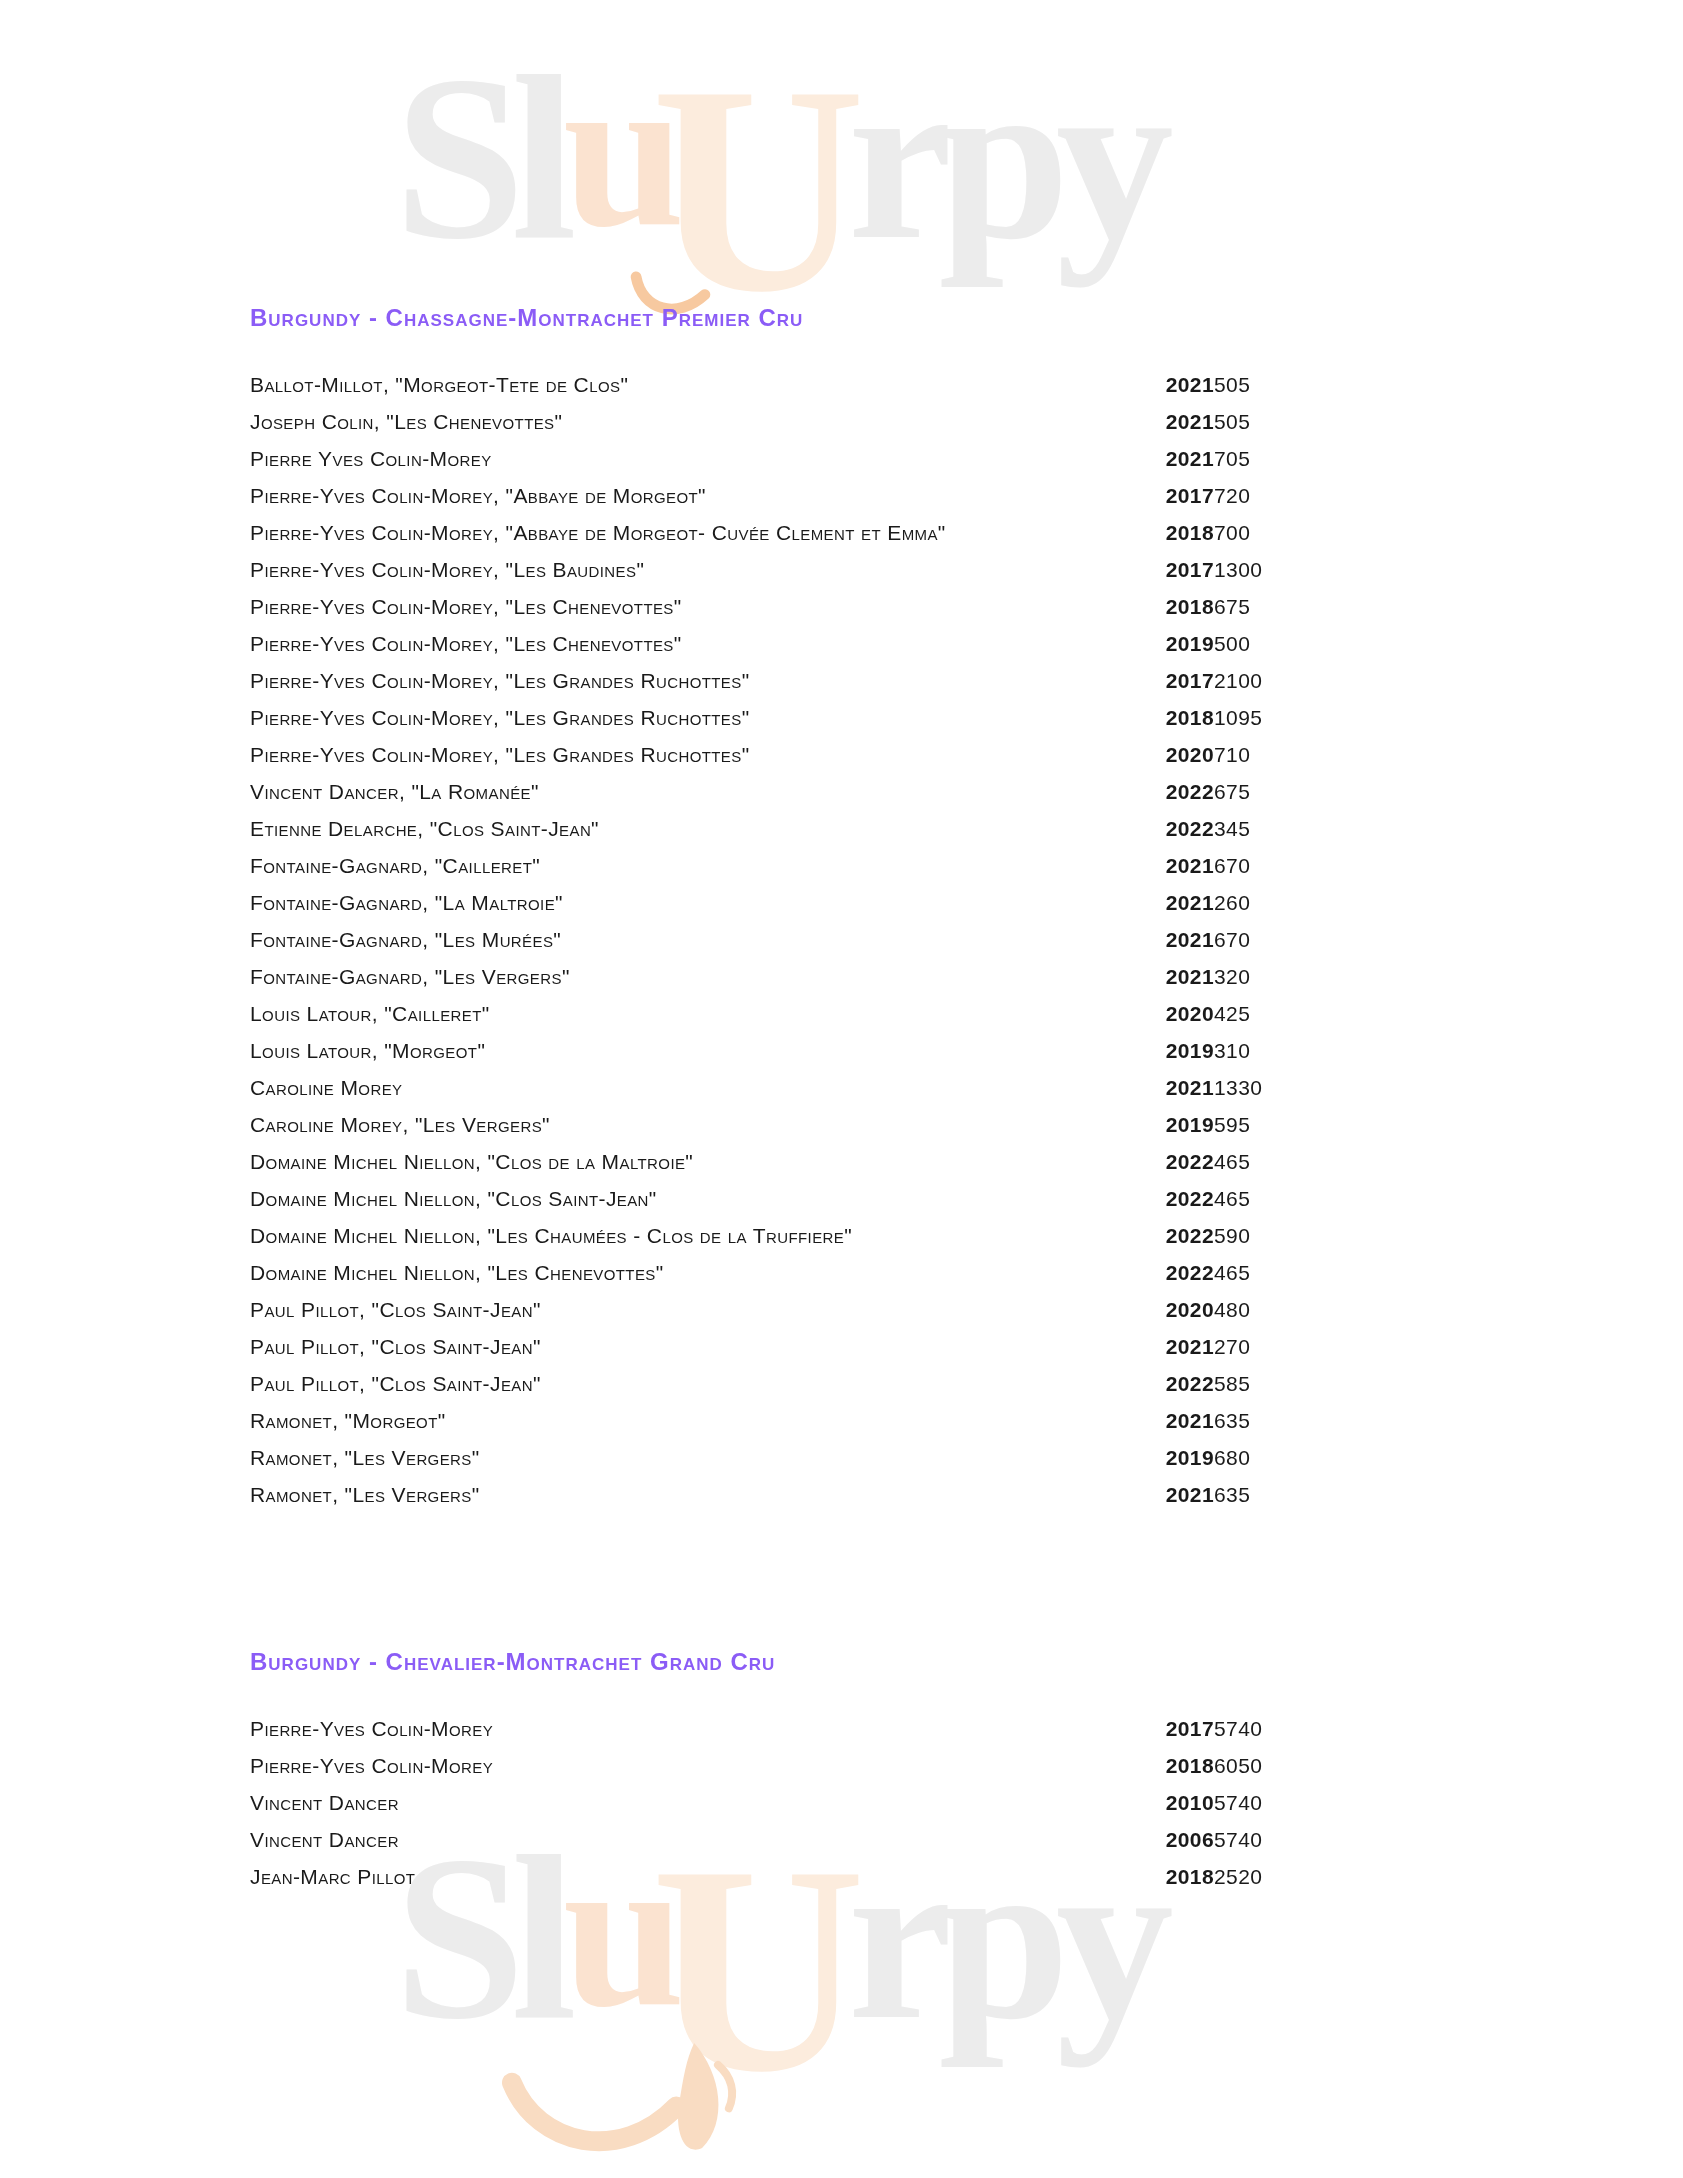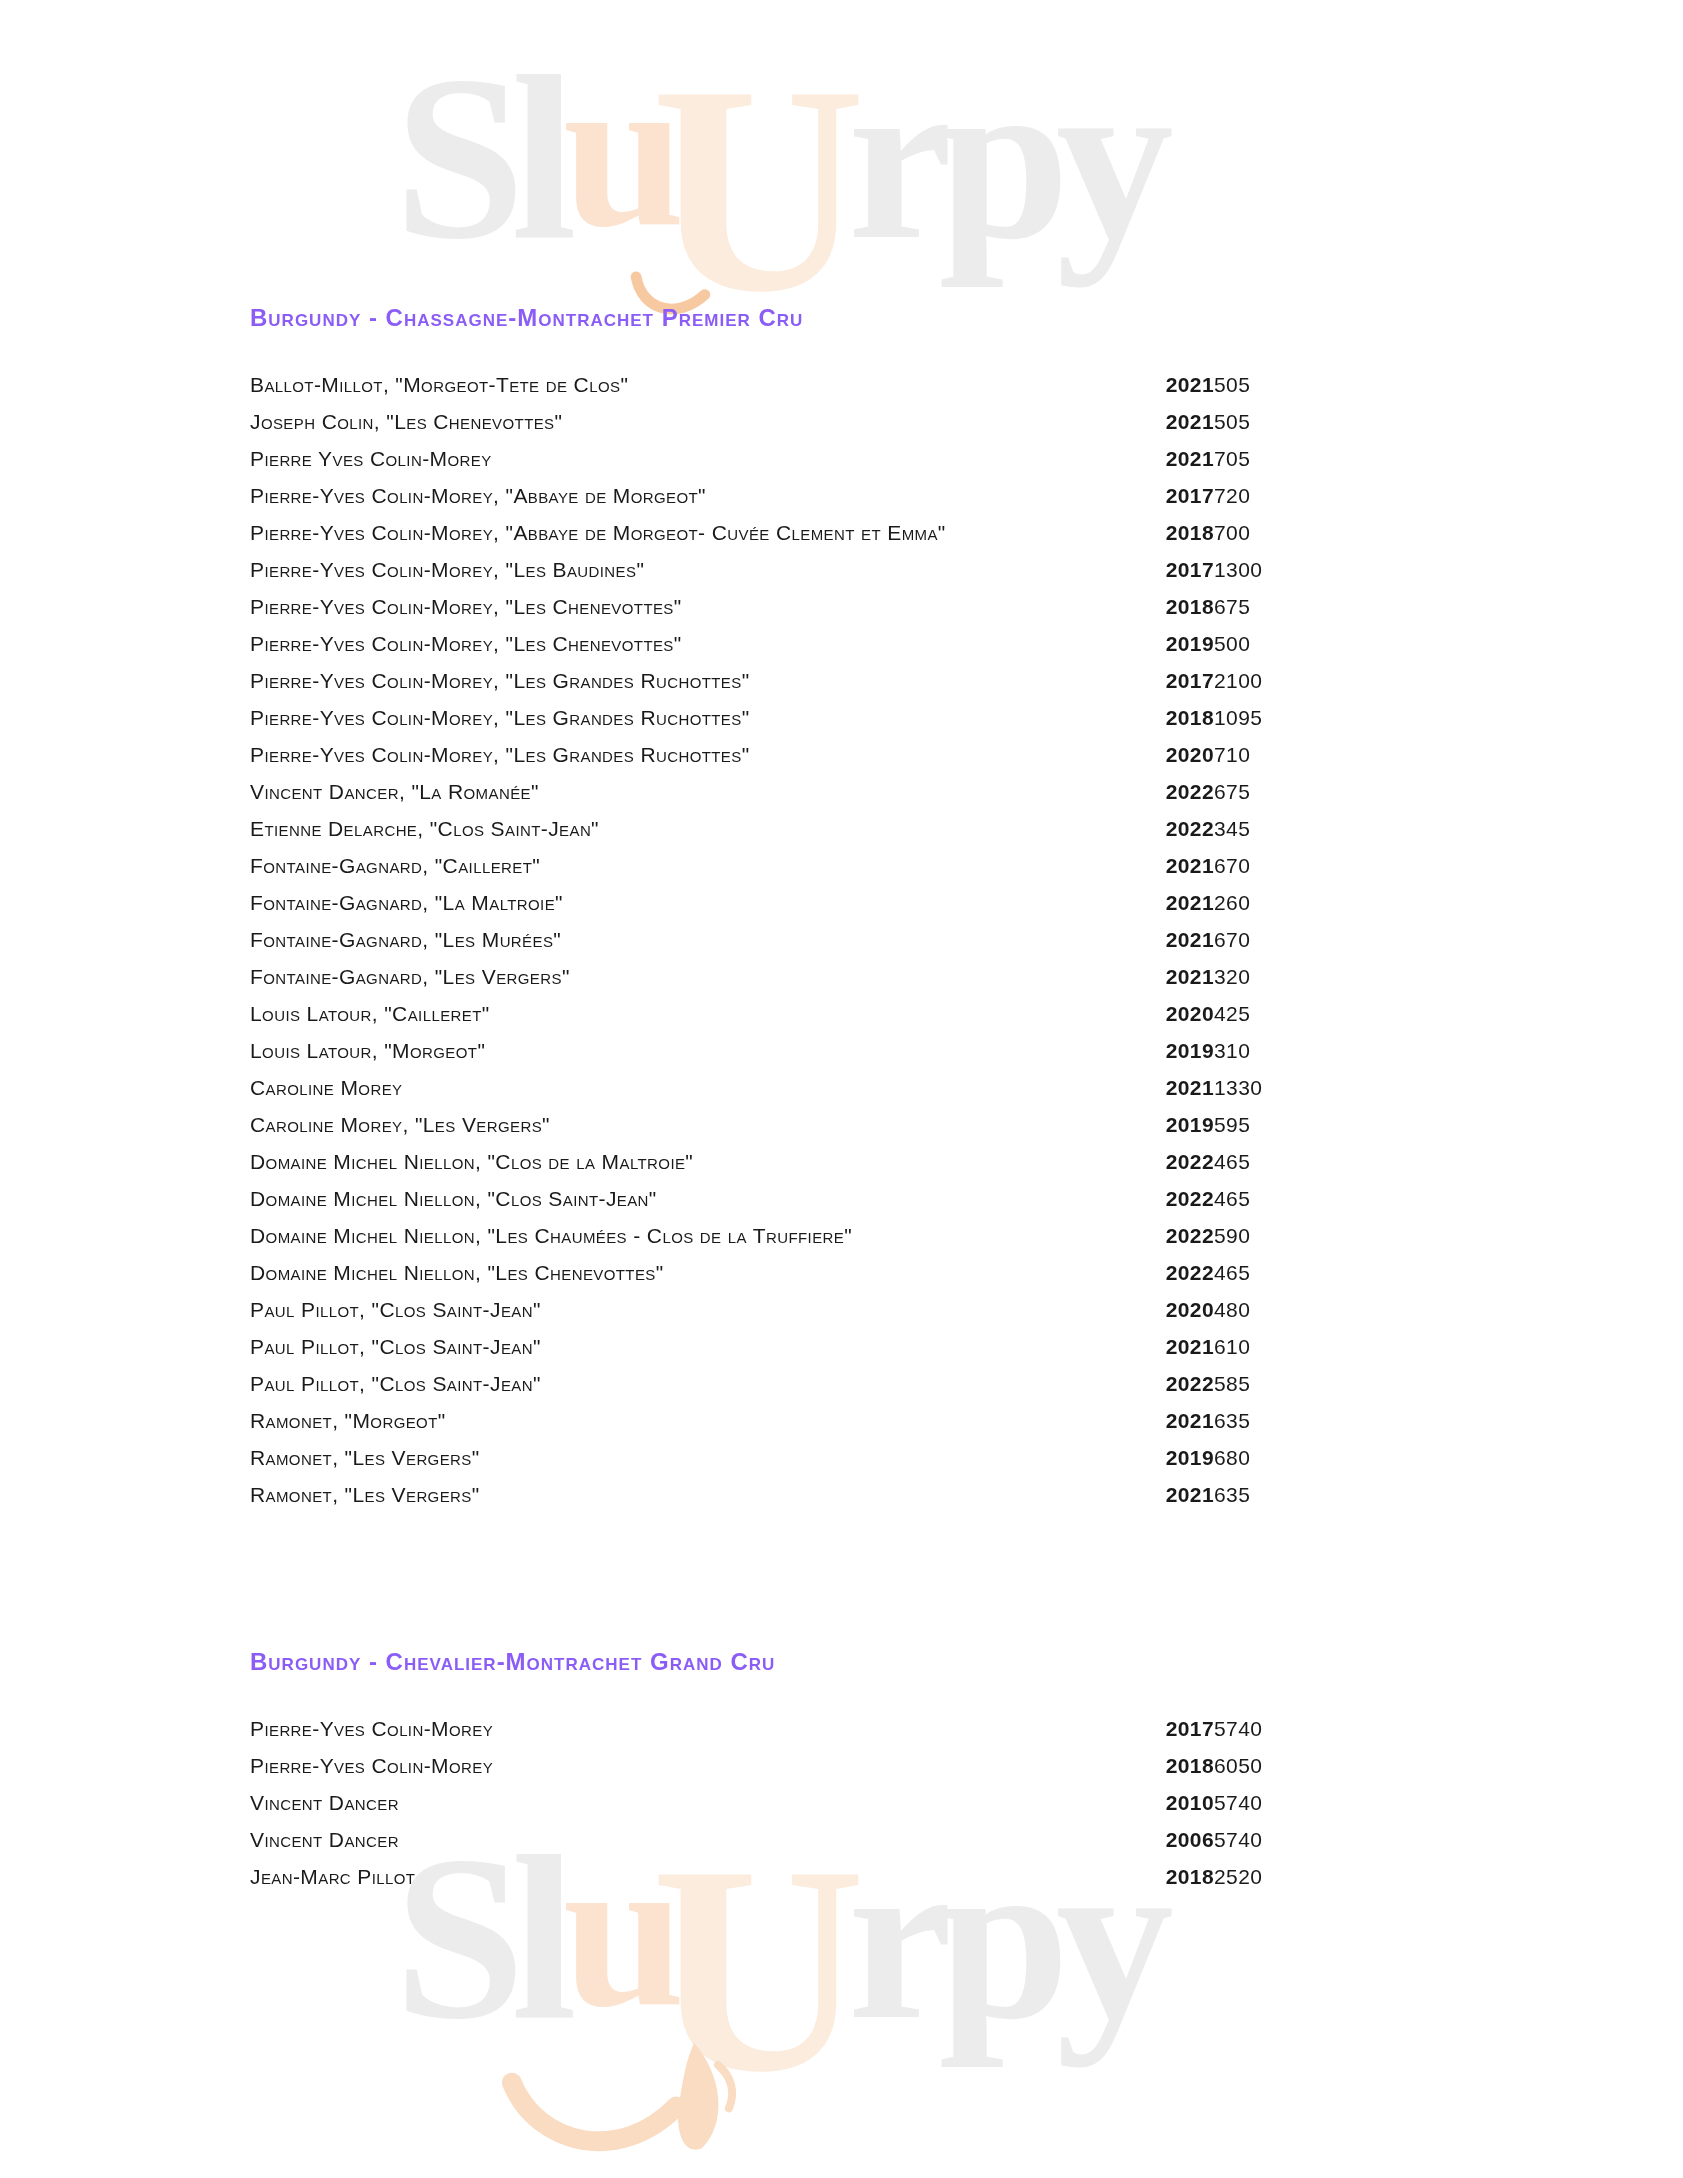--- a/index.html
+++ b/index.html
@@ -230,21 +230,21 @@
 
   <div class="wine-row">
     <span class="wine-name">Paul Pillot, "Clos Saint-Jean"</span>
     <span class="wine-vintage">2020</span>
     <span class="wine-price">480</span>
   </div>
 
   <div class="wine-row">
     <span class="wine-name">Paul Pillot, "Clos Saint-Jean"</span>
     <span class="wine-vintage">2021</span>
-    <span class="wine-price">610</span>
+    <span class="wine-price">270</span>
   </div>
 
   <div class="wine-row">
     <span class="wine-name">Paul Pillot, "Clos Saint-Jean"</span>
     <span class="wine-vintage">2022</span>
     <span class="wine-price">585</span>
   </div>
 
   <div class="wine-row">
     <span class="wine-name">Ramonet, "Morgeot"</span>

